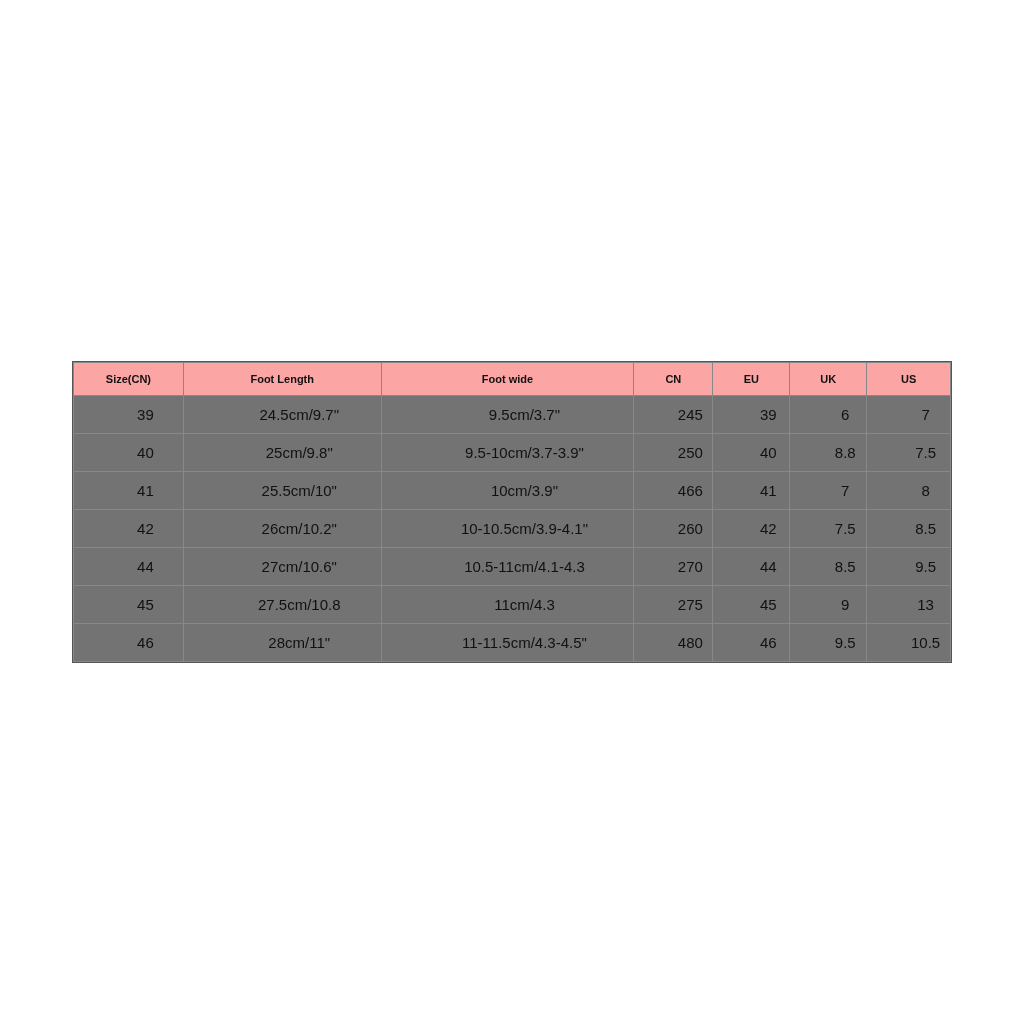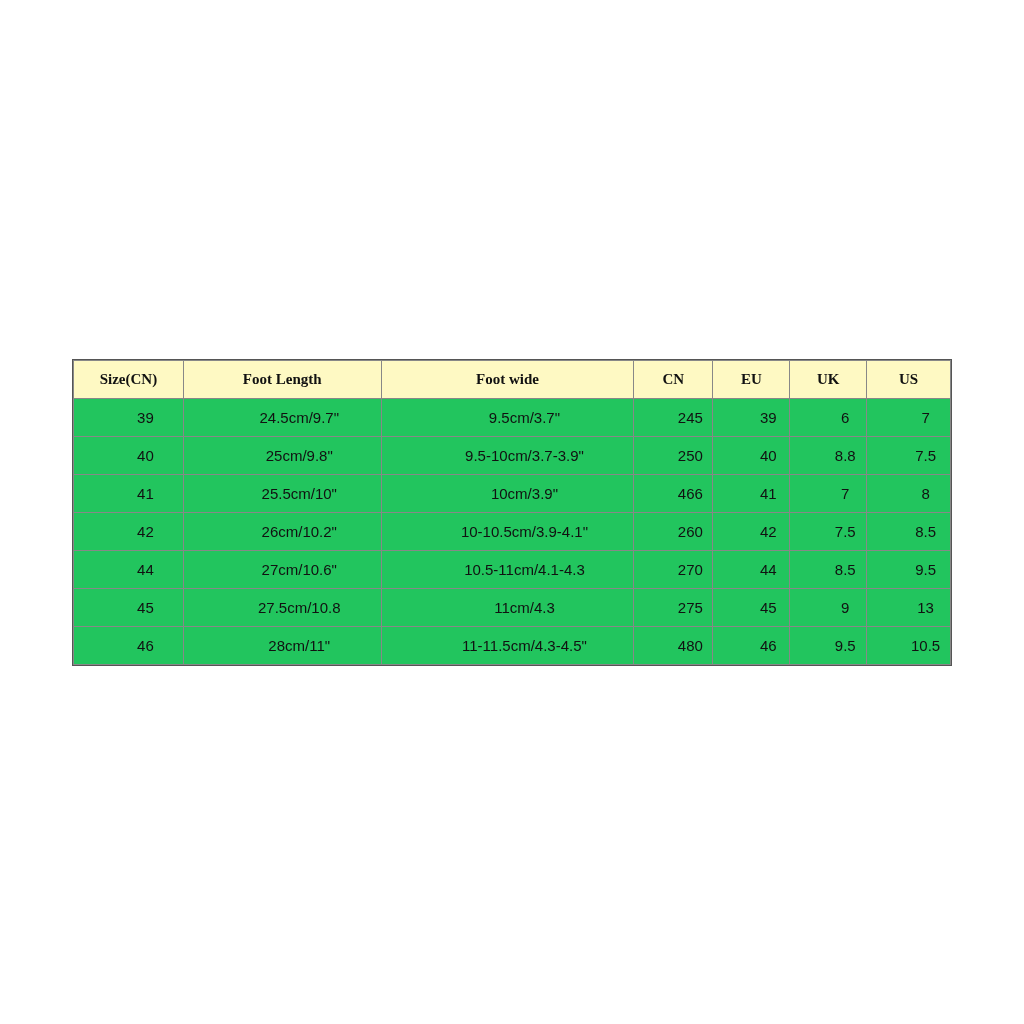--- a/index.html
+++ b/index.html
@@ -31,28 +31,27 @@
     th, td {
       border: 1px solid #888;
       text-align: center;
       padding: 10px 6px;
       font-size: 15px;
       color: #111;
     }
 
     thead th {
       font-weight: bold;
-      font-size: 15px;
-      background: #fef9c3;
-      font-family: Liberation Serif, serif;
+      font-size: 11px;
+      background: #fca5a5;
     }
 
     tbody td {
       font-weight: normal;
-      background: #22c55e;
+      background: #737373;
       padding-left: 40px;
     }
 
     .col-size { width: 100px; }
     .col-foot-length { width: 180px; }
     .col-foot-wide { width: 230px; }
     .col-cn { width: 70px; }
     .col-eu { width: 70px; }
     .col-uk { width: 70px; margin-left: 32px; }
     .col-us { width: 70px; }

